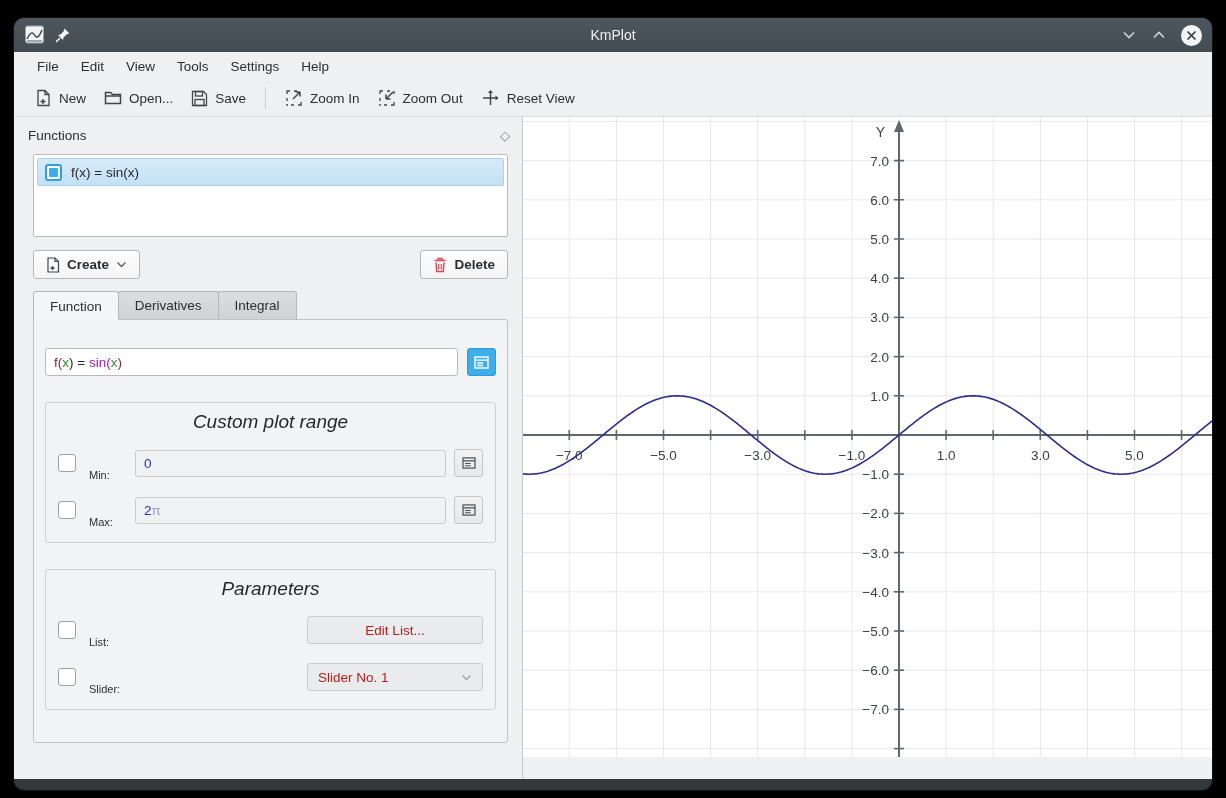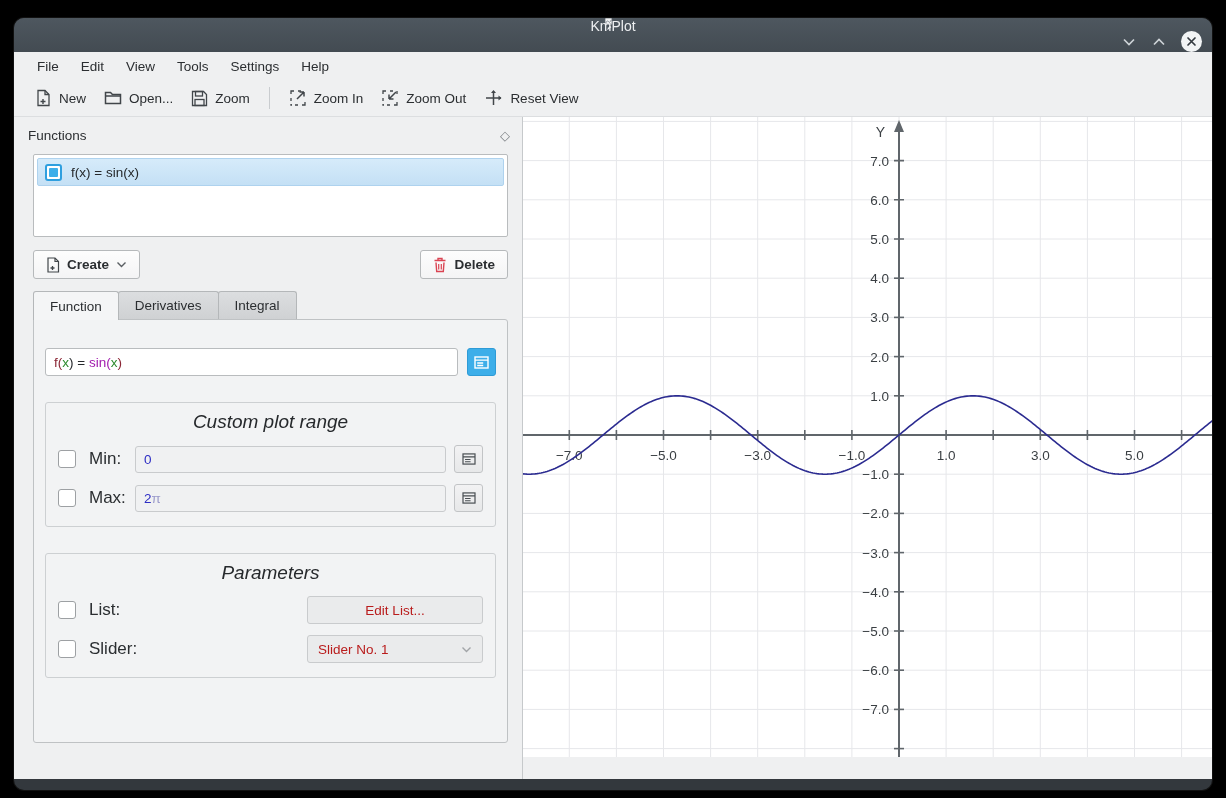--- a/index.html
+++ b/index.html
@@ -3,21 +3,21 @@
 <meta charset="utf-8">
 <style>
   * { margin:0; padding:0; box-sizing:border-box; }
   html,body { width:1226px; height:798px; background:#000; overflow:hidden;
               font-family:"Liberation Sans", sans-serif; }
   .window { position:absolute; left:14px; top:18px; width:1198px; height:772px;
             background:#33383d; border-radius:10px; overflow:hidden;
             box-shadow:0 0 0 1px #111; }
   
   .titlebar { height:34px; background:linear-gradient(#4e575f,#434b52);
-              display:flex; align-items:center; padding:0 10px; position:relative;flex-direction:column; }
+              display:flex; align-items:center; padding:0 10px; position:relative; }
   .titlebar .app-ico { width:21px; height:20px; margin-right:10px; }
   .titlebar .pin { width:16px; height:16px; margin-right:8px; }
   .title-text { position:absolute; left:0; right:0; text-align:center;
                 color:#eef0f2; font-size:14px; pointer-events:none; }
   .win-controls { margin-left:auto; display:flex; align-items:center; gap:14px; z-index:2; }
   .win-controls svg { display:block; }
   .close-btn { width:21px; height:21px; background:#f2f4f5; border-radius:50%;
                display:flex; align-items:center; justify-content:center; }
   
   .content { background:#eff0f1; height:727px; display:flex; flex-direction:column; }
@@ -61,21 +61,21 @@
               font-size:13.5px; }
   .sq-btn { width:29px; height:28px; border-radius:3px; display:flex; align-items:center;
             justify-content:center; }
   .sq-btn.blue { background:#3daee9; border:1px solid #2f9bd6; }
   .sq-btn.gray { background:linear-gradient(#f2f2f3,#e7e8e9); border:1px solid #c2c4c6; }
   .group { border:1px solid #cdd0d2; border-radius:3px; margin-top:26px; padding:8px 12px 14px 12px; }
   .group .gtitle { text-align:center; font-size:19px; color:#26292c; margin-bottom:12px;font-style:italic; }
   .frow { display:flex; align-items:center; margin-top:11px; }
   .chk { width:18px; height:18px; border:1px solid #9da0a3; border-radius:3px; background:#fff;
          flex:none; }
-  .flabel { font-size:17px; color:#2b2e31; margin-left:13px; }
+  .flabel { font-size:11px; color:#2b2e31; margin-left:13px;margin-top:24px; }
   .rinput { height:27px; background:#f0f1f2; border:1px solid #c9cbcd; border-radius:3px;
             display:flex; align-items:center; padding:0 8px; font-size:13.5px; }
   .dis-ctl { height:28px; background:#eaebec; border:1px solid #c9cbcd; border-radius:3px;
              color:#b91c1c; font-size:13.5px; display:flex; align-items:center; }
   .swatch { width:54px; height:27px; border:1px solid #b6b9bb; border-radius:3px;
             background:linear-gradient(#fdfdfd,#f2f2f3); padding:3px; }
   .swatch i { display:block; width:100%; height:100%; }
   
   .plot-wrap { flex:1; border-left:1px solid #c6c9cb; position:relative; }
   .plot-svg-holder { width:761px; height:640px; background:#fff; }
@@ -139,21 +139,21 @@
           <path d="M1.5 6 h15" stroke="#41464a" stroke-width="1.5"></path>
         </svg>
         <span>Open...</span>
       </div>
       <div class="tbtn">
         <svg width="17" height="17" viewBox="0 0 17 17">
           <path d="M1.5 1.5 h11 l3 3 v11 h-14 Z" fill="none" stroke="#41464a" stroke-width="1.3"></path>
           <rect x="4.5" y="1.5" width="7" height="4.5" fill="none" stroke="#41464a" stroke-width="1.3"></rect>
           <rect x="4" y="9.5" width="9" height="6" fill="none" stroke="#41464a" stroke-width="1.3"></rect>
         </svg>
-        <span>Zoom</span>
+        <span>Save</span>
       </div>
       <div class="tsep"></div>
       <div class="tbtn">
         <svg width="18" height="18" viewBox="0 0 18 18">
           <path d="M2 5 v-3 h3 M9 2 h3 M2 9 v3 M2 15 v1 h1 M6 16 h3 M13 16 h3 v-3" fill="none" stroke="#41464a" stroke-width="1.3"></path>
           <path d="M8 10 L15 3 M15 3 h-4.5 M15 3 v4.5" fill="none" stroke="#41464a" stroke-width="1.5"></path>
         </svg>
         <span>Zoom In</span>
       </div>
       <div class="tbtn">

